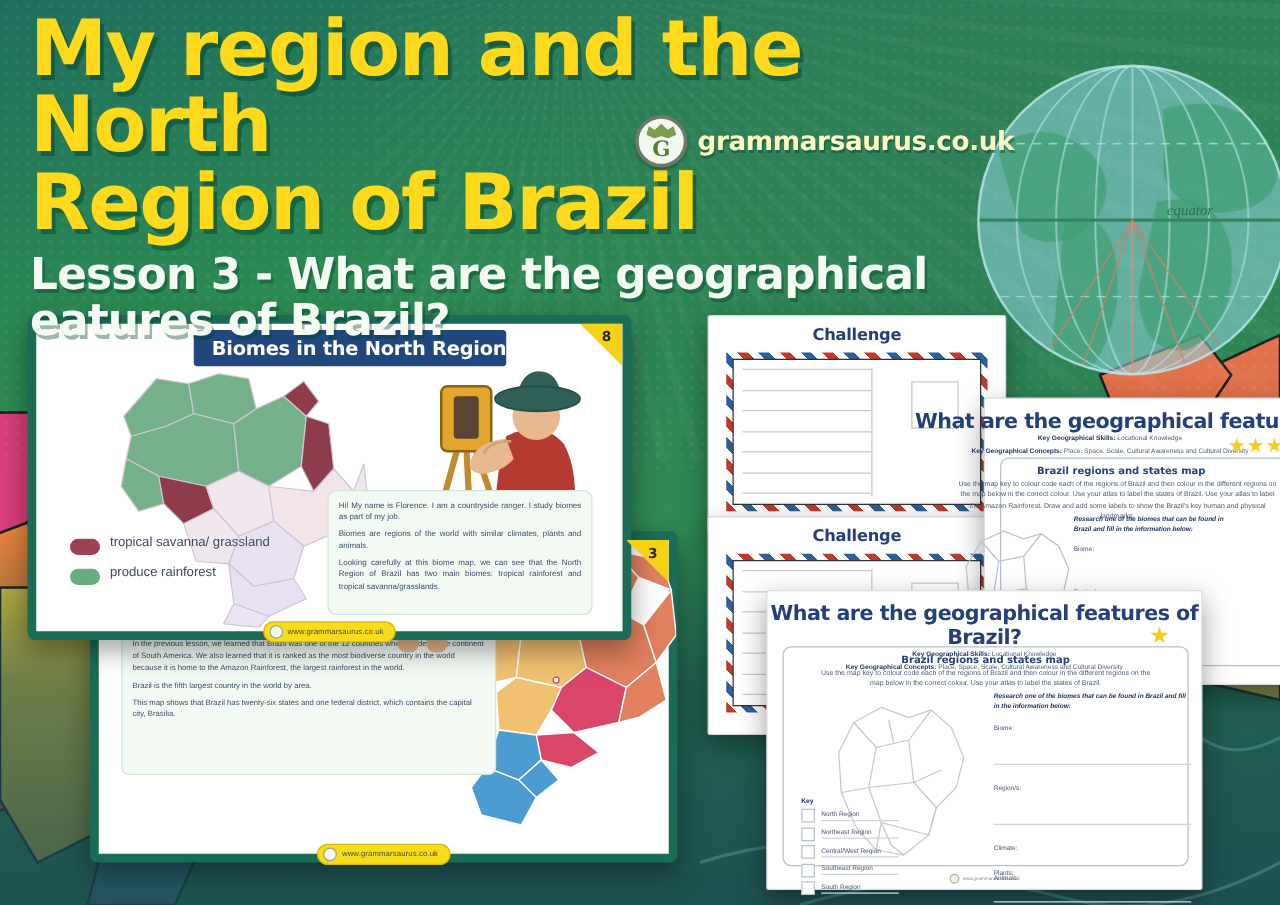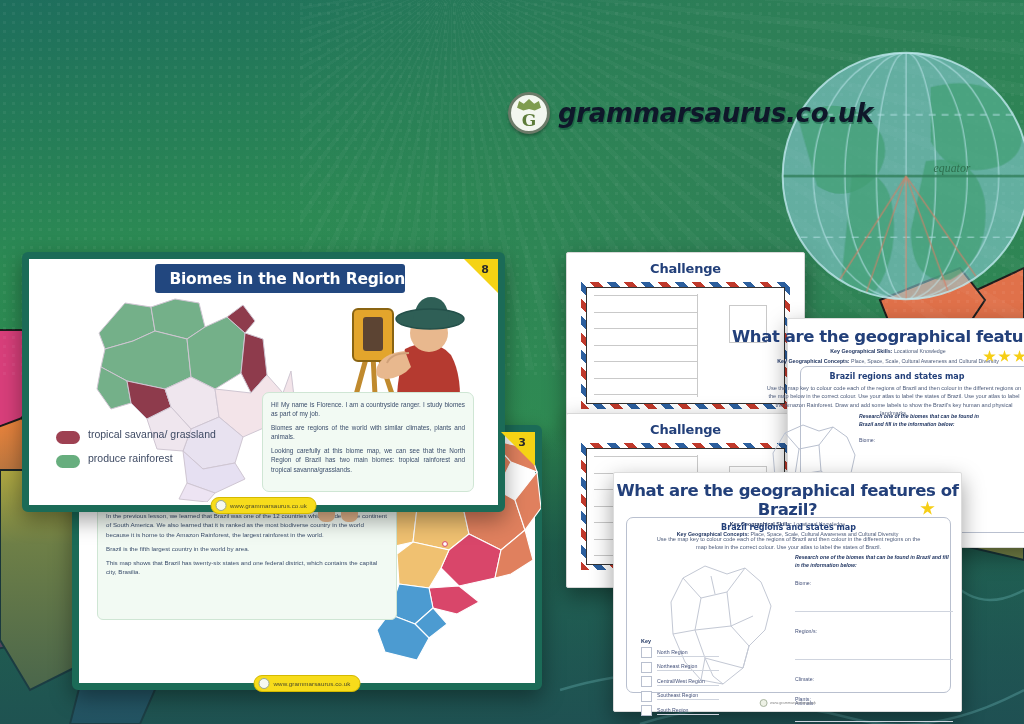--- a/index.html
+++ b/index.html
@@ -76,24 +76,23 @@
     position:absolute; top:4px; left:50%; transform:translateX(-50%);
     width:26px; height:16px;
     background:#7e9b4e;
     clip-path: polygon(50% 0%, 70% 30%, 88% 12%, 96% 55%, 72% 72%, 50% 62%, 28% 72%, 4% 55%, 12% 12%, 30% 30%);
   }
   .logo-badge .gletter {
     position:relative; top:7px; font-family:"DejaVu Serif", serif;
     font-weight:bold; font-size:17px; color:#5d7c3a;
   }
   .logo-text {
-    font-family:"DejaVu Sans", sans-serif; font-weight:bold; font-size:26px;
-    color:#0f172a; letter-spacing:-.3px;
+    font-family:"DejaVu Sans", sans-serif; font-weight:bold; font-size:21px;
+    color:#fef9c3; letter-spacing:-.3px;
     text-shadow:1px 2px 0 rgba(0,60,40,.40);
-    font-style:italic;
   }
 
   
   .card {
     position:absolute; background:#fff;
     box-shadow: 0 8px 22px rgba(0,0,0,.38);
   }
   .slide-card { border:7px solid #1b6b57; border-radius:6px; background:#fff; }
   .corner-badge {
     position:absolute; right:0; top:0; width:34px; height:34px;
@@ -267,20 +266,25 @@
     <text x="178" y="146" font-family="Liberation Serif, serif" font-size="12" fill="#2e6f4e" font-style="italic">equator</text>
   </svg>
 
   <div class="bg-ocean"></div>
   <svg class="coast" width="1024" height="724" viewBox="0 0 1024 724" style="left:0;top:0;">
     <path d="M560 690 q90 -28 180 -8 q90 20 170 -22"></path>
     <path d="M640 724 q110 -34 210 -6 q80 22 174 -28"></path>
     <path d="M980 520 q-60 22 -30 60 q30 34 74 10"></path>
   </svg>
 
+  <div class="title-block">
+    <div class="main-title">My region and the North</div>
+    <div class="main-title">Region of Brazil</div>
+    <div class="sub-title">Lesson 3 - What are the geographical eatures of Brazil?</div>
+  </div>
 
   <div class="logo-lockup">
     <div class="logo-badge">
       <span class="leaf"></span>
       <span class="gletter">G</span>
     </div>
     <div class="logo-text">grammarsaurus.co.uk</div>
   </div>
 
   <div class="card postcard" id="pc1">

